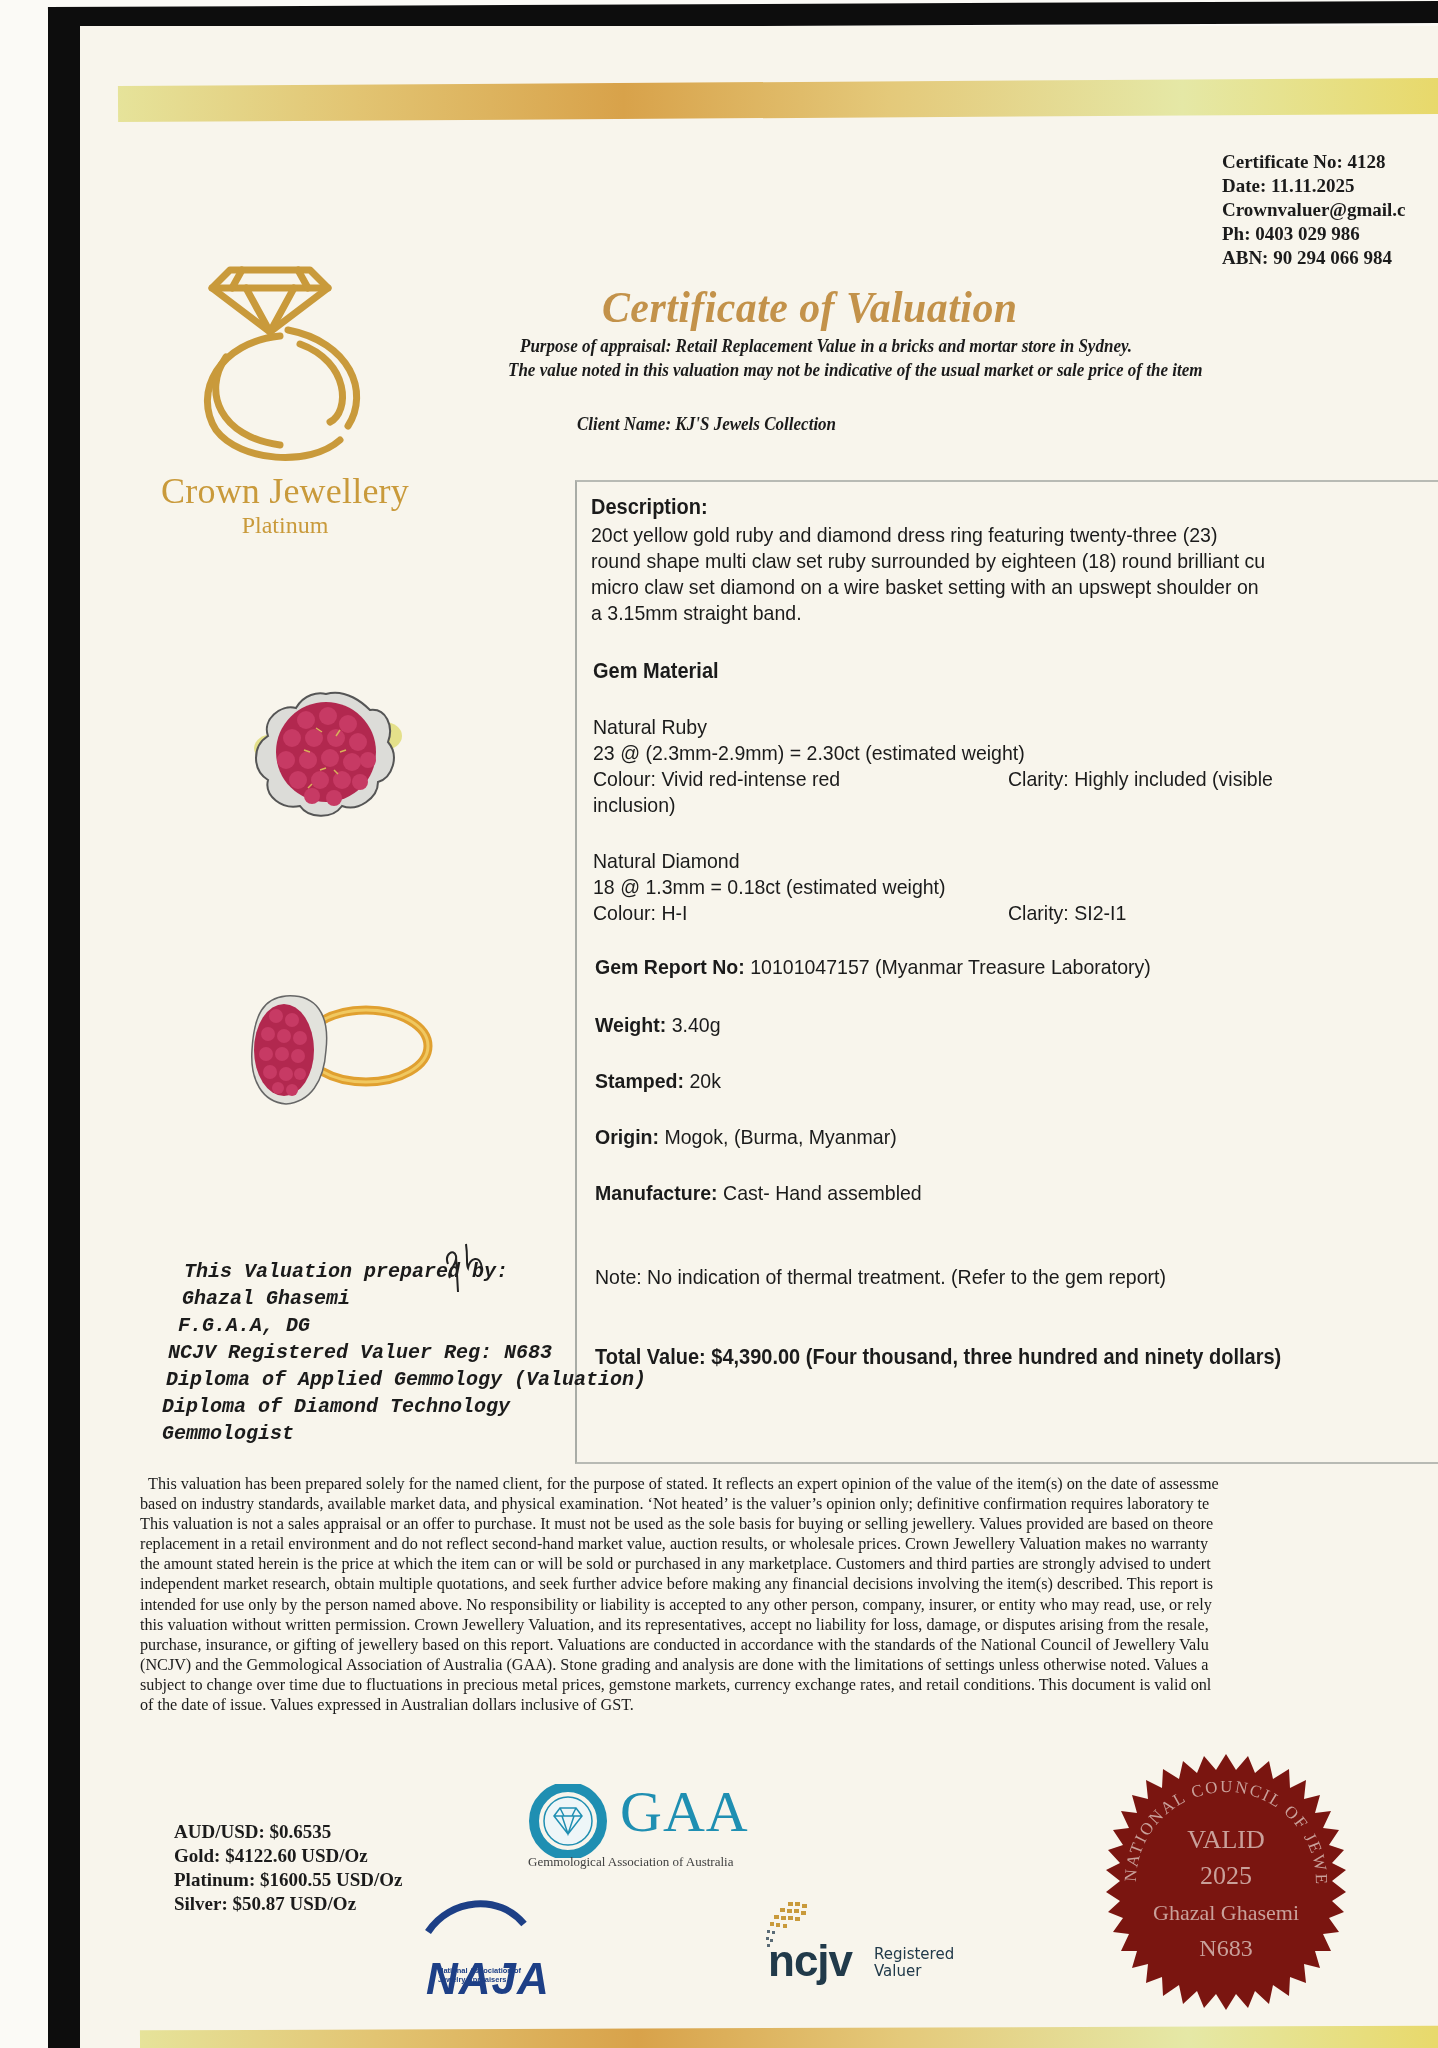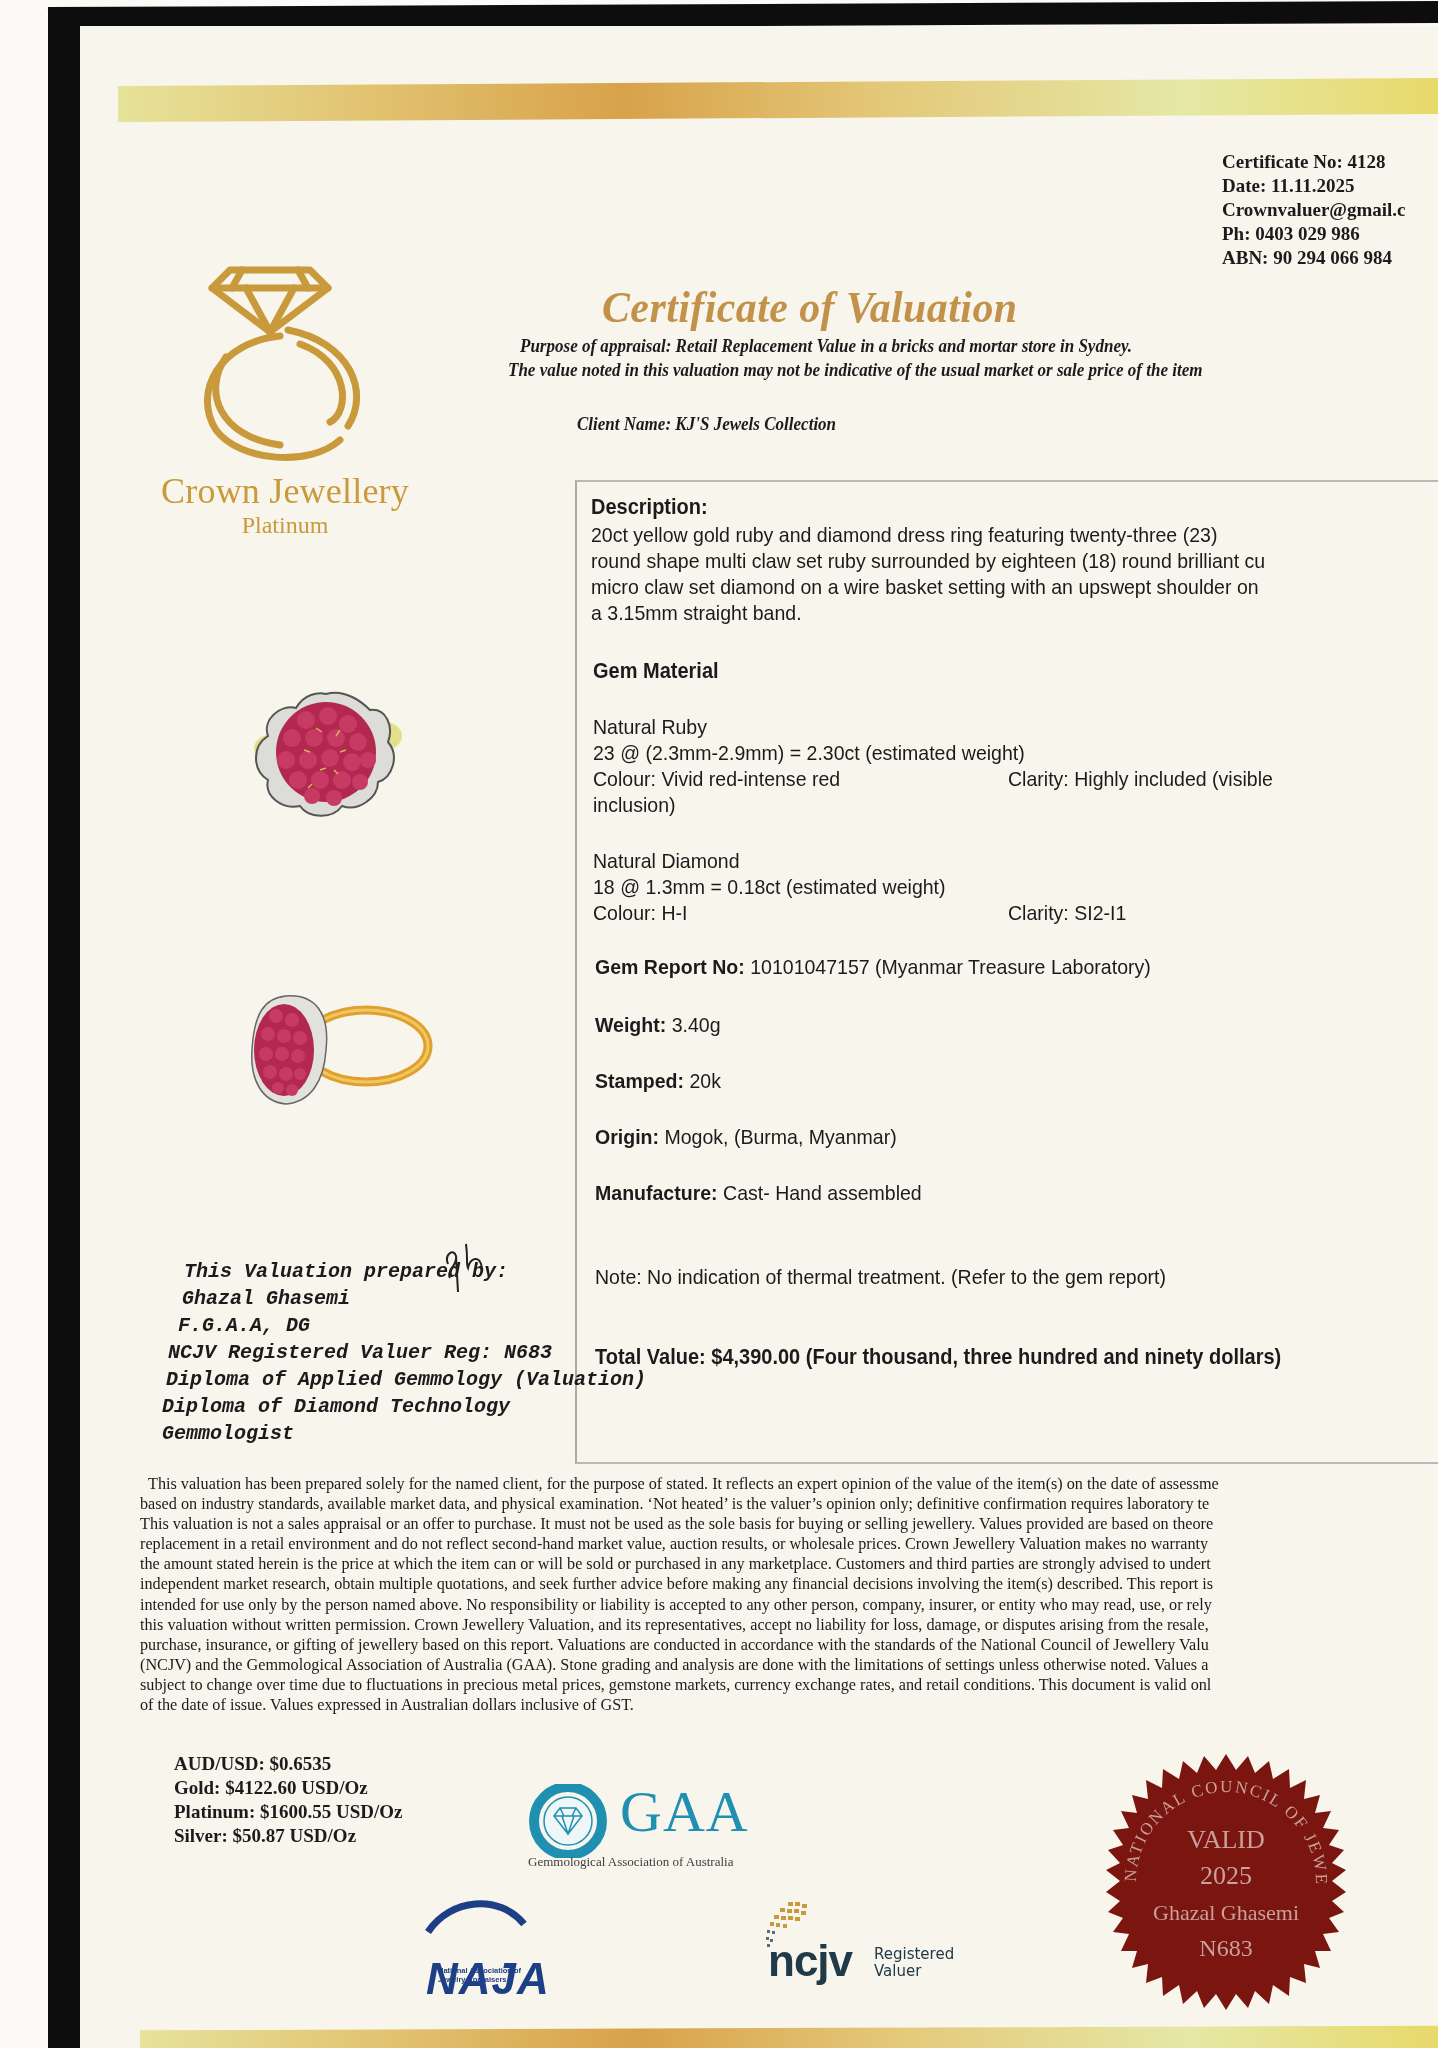--- a/index.html
+++ b/index.html
@@ -89,21 +89,21 @@
   .signature { position: absolute; left: 440px; top: 1234px; }
 
   .disclaimer {
     position: absolute; left: 140px; top: 1474px; width: 1310px;
     font-family: "Liberation Serif", serif; font-size: 16.2px; line-height: 20.1px;
     white-space: nowrap; overflow: hidden;
   }
   .disclaimer div { overflow: hidden; }
 
   .rates {
-    position: absolute; left: 174px; top: 1752px;
+    position: absolute; left: 174px; top: 1820px;
     font-family: "Liberation Serif", serif; font-weight: bold; font-size: 19px; line-height: 24px;
     white-space: nowrap;
   }
 
   .gaa { position: absolute; left: 528px; top: 1784px; }
   .gaa-text {
     position: absolute; left: 92px; top: -6px; font-family: "Liberation Serif", serif;
     font-size: 58px; color: #1f8fb2; letter-spacing: 1px;
   }
   .gaa-sub {

